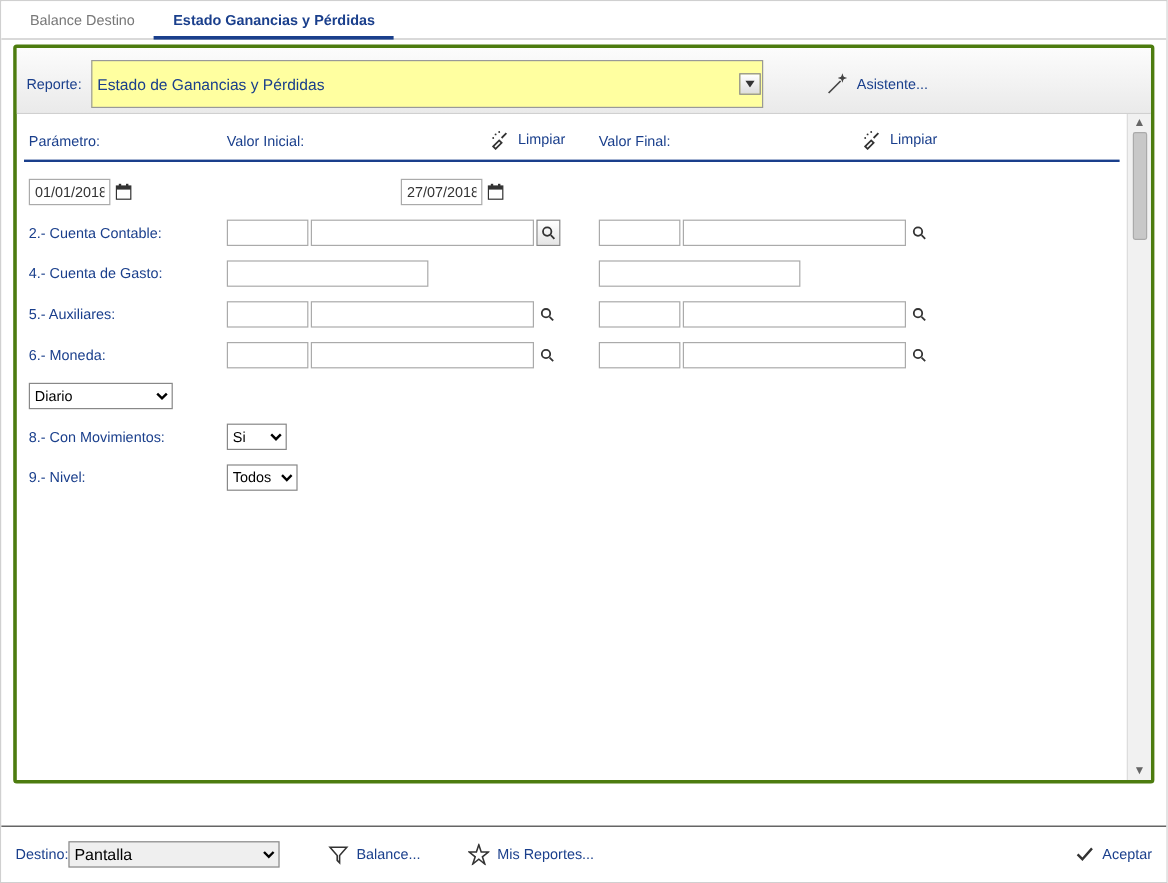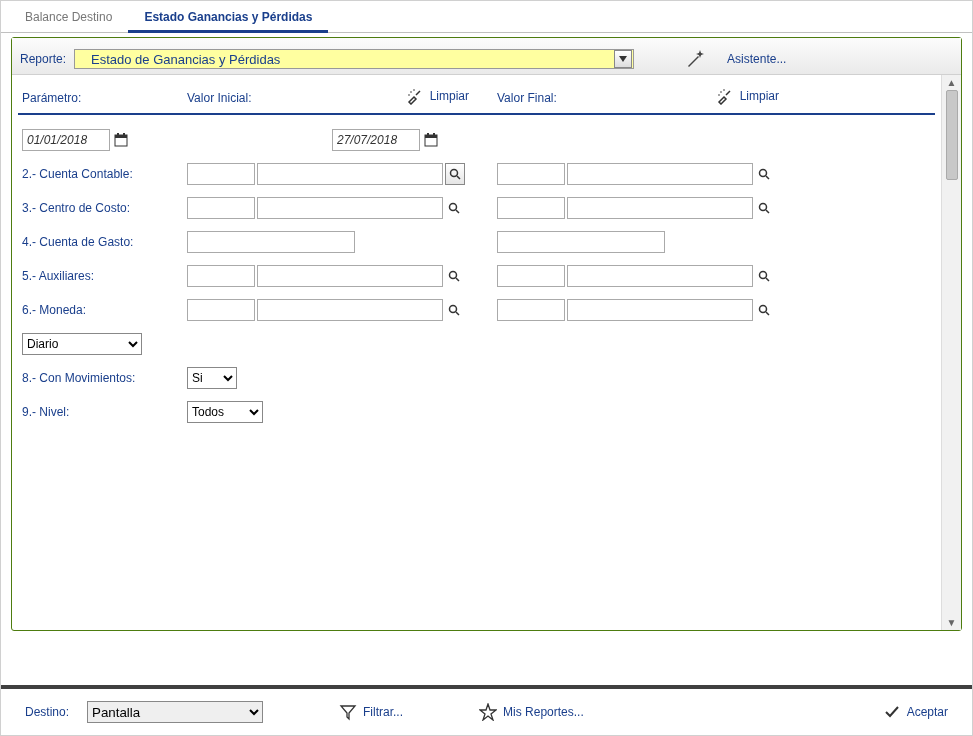--- a/index.html
+++ b/index.html
@@ -30,66 +30,66 @@
     top: 1px;
   }
   .top-tab.active {
     color: #1a3f8c;
     font-weight: bold;
     border-bottom: 3px solid #1a3f8c;
   }
 
   
   .content-wrap {
-    border: 1px solid #4d7c0f;
+    border: 3px solid #4d7c0f;
     margin: 4px 10px 0 10px;
     border-radius: 3px;
     background: #ffffff;
   }
 
   .reporte-row {
     display: flex;
     align-items: center;
     padding: 10px 8px 4px 8px;
     background: linear-gradient(#fcfcfc, #eaeaea);
     border-bottom: 1px solid #d0d0d0;
   }
   .reporte-label {
     color: #1a3f8c;
     margin-right: 8px;
   }
   .reporte-select {
     flex: 0 0 560px;
-    height: 20px;
+    height: 40px;
     background: #ffffa0;
     border: 1px solid #999;
     display: flex;
     align-items: center;
     justify-content: space-between;
-    padding-left: 16px;
+    padding-left: 4px;
     color: #1a3f8c;
     font-size: 13px;
   }
   .reporte-select .dd-btn {
     width: 18px;
     height: 18px;
     border: 1px solid #888;
     background: linear-gradient(#fff,#ddd);
     display: flex;
     align-items: center;
     justify-content: center;
     margin-right: 1px;
   }
   .asistente {
     margin-left: 50px;
     display: flex;
     align-items: center;
     color: #1a3f8c;
     cursor: pointer;
-    gap: 21px;
+    gap: 6px;
   }
 
   
   .inner-tabs {
     display: flex;
     padding-left: 30px;
     border-bottom: 1px solid #c0c0c0;
     background: linear-gradient(#fafafa,#ececec);
   }
   .inner-tab {
@@ -181,21 +181,21 @@
   }
 
   input.txt {
     border: 1px solid #aaa;
     height: 22px;
     padding: 2px 4px;
     font-family: inherit;
     font-size: 12px;
     color: #333;
   }
-  input.txt.date { width: 88px; font-style: italic; }
+  input.txt.date { width: 68px; }
   input.txt.short { width: 68px; }
   input.txt.long { width: 186px; }
   input.txt.med { width: 168px; }
 
   .icon-btn {
     width: 18px;
     height: 18px;
     display: inline-flex;
     align-items: center;
     justify-content: center;
@@ -214,25 +214,25 @@
     height: 22px;
     font-family: inherit;
     font-size: 12px;
     background: #fff;
   }
 
   
   .bottom-bar {
     position: absolute;
     left: 0; right: 0; bottom: 0;
-    border-top: 4px solid #404040;
-    padding: 12px 24px;
-    display: flex;
-    align-items: center;
-    gap: 18px;
+    border-top: 1px solid #404040;
+    padding: 12px 12px;
+    display: flex;
+    align-items: center;
+    gap: 0;
     background: #fff;
   }
   .bottom-bar .label { color: #1a3f8c; }
   .bottom-bar select { width: 176px; height:22px; border:1px solid #888;}
   .bottom-link {
     display: flex;
     align-items: center;
     gap: 6px;
     color: #1a3f8c;
     cursor: pointer;
@@ -351,22 +351,33 @@
           <input class="txt long" style="">
           <span class="icon-btn">
             <svg width="12" height="12" viewBox="0 0 12 12">
                 <circle cx="5" cy="5" r="3.5" fill="none" stroke="#333" stroke-width="1.5"></circle>
                 <line x1="8" y1="8" x2="11" y2="11" stroke="#333" stroke-width="1.5"></line>
               </svg>
           </span>
         </div>
       </div>
 
-      <div class="param-row">
-        <div class="param-label">3.- Centro de Costo:</div>
+
+      <div class="param-row">
+        <div class="param-label">4.- Cuenta de Gasto:</div>
+        <div class="param-inicial">
+          <input class="txt med" style="">
+        </div>
+        <div class="param-final">
+          <input class="txt med" style="">
+        </div>
+      </div>
+
+      <div class="param-row">
+        <div class="param-label">5.- Auxiliares:</div>
         <div class="param-inicial">
           <input class="txt short" style="">
           <input class="txt long" style="">
           <span class="icon-btn">
             <svg width="12" height="12" viewBox="0 0 12 12">
                 <circle cx="5" cy="5" r="3.5" fill="none" stroke="#333" stroke-width="1.5"></circle>
                 <line x1="8" y1="8" x2="11" y2="11" stroke="#333" stroke-width="1.5"></line>
               </svg>
           </span>
         </div>
@@ -376,31 +387,21 @@
           <span class="icon-btn">
             <svg width="12" height="12" viewBox="0 0 12 12">
                 <circle cx="5" cy="5" r="3.5" fill="none" stroke="#333" stroke-width="1.5"></circle>
                 <line x1="8" y1="8" x2="11" y2="11" stroke="#333" stroke-width="1.5"></line>
               </svg>
           </span>
         </div>
       </div>
 
       <div class="param-row">
-        <div class="param-label">4.- Cuenta de Gasto:</div>
-        <div class="param-inicial">
-          <input class="txt med" style="">
-        </div>
-        <div class="param-final">
-          <input class="txt med" style="">
-        </div>
-      </div>
-
-      <div class="param-row">
-        <div class="param-label">5.- Auxiliares:</div>
+        <div class="param-label">6.- Moneda:</div>
         <div class="param-inicial">
           <input class="txt short" style="">
           <input class="txt long" style="">
           <span class="icon-btn">
             <svg width="12" height="12" viewBox="0 0 12 12">
                 <circle cx="5" cy="5" r="3.5" fill="none" stroke="#333" stroke-width="1.5"></circle>
                 <line x1="8" y1="8" x2="11" y2="11" stroke="#333" stroke-width="1.5"></line>
               </svg>
           </span>
         </div>
@@ -410,64 +411,40 @@
           <span class="icon-btn">
             <svg width="12" height="12" viewBox="0 0 12 12">
                 <circle cx="5" cy="5" r="3.5" fill="none" stroke="#333" stroke-width="1.5"></circle>
                 <line x1="8" y1="8" x2="11" y2="11" stroke="#333" stroke-width="1.5"></line>
               </svg>
           </span>
         </div>
       </div>
 
       <div class="param-row">
-        <div class="param-label">6.- Moneda:</div>
-        <div class="param-inicial">
-          <input class="txt short" style="">
-          <input class="txt long" style="">
-          <span class="icon-btn">
-            <svg width="12" height="12" viewBox="0 0 12 12">
-                <circle cx="5" cy="5" r="3.5" fill="none" stroke="#333" stroke-width="1.5"></circle>
-                <line x1="8" y1="8" x2="11" y2="11" stroke="#333" stroke-width="1.5"></line>
-              </svg>
-          </span>
-        </div>
-        <div class="param-final">
-          <input class="txt short" style="">
-          <input class="txt long" style="">
-          <span class="icon-btn">
-            <svg width="12" height="12" viewBox="0 0 12 12">
-                <circle cx="5" cy="5" r="3.5" fill="none" stroke="#333" stroke-width="1.5"></circle>
-                <line x1="8" y1="8" x2="11" y2="11" stroke="#333" stroke-width="1.5"></line>
-              </svg>
-          </span>
-        </div>
-      </div>
-
-      <div class="param-row">
         <div class="param-inicial">
           <select class="sel" style="width:120px">
             <option>Diario</option>
           </select>
         </div>
       </div>
 
       <div class="param-row">
         <div class="param-label">8.- Con Movimientos:</div>
         <div class="param-inicial">
           <select class="sel" style="width:50px">
             <option>Si</option>
           </select>
         </div>
       </div>
 
       <div class="param-row">
         <div class="param-label">9.- Nivel:</div>
         <div class="param-inicial">
-          <select class="sel" style="width:76px">
+          <select class="sel" style="width:59px">
             <option>Todos</option>
           </select>
         </div>
       </div>
 
     </div>
 
     <div class="scrollbar-fake">
       <span class="arrow">▲</span>
       <div class="track">
@@ -487,21 +464,21 @@
   </select>
 
   <div style="width:40px"></div>
 
   <div class="bottom-link">
     <span>
       <svg width="18" height="18" viewBox="0 0 18 18">
           <path d="M2 3 L16 3 L10 10 L10 16 L8 14 L8 10 Z" fill="none" stroke="#333" stroke-width="1.3"></path>
         </svg>
     </span>
-    <span>Filtrar...</span>
+    <span>Balance...</span>
   </div>
 
   <div style="width:40px"></div>
 
   <div class="bottom-link">
     <span>
       <svg width="18" height="18" viewBox="0 0 18 18">
           <path d="M9 1 L11 7 L17 7 L12 11 L14 17 L9 13 L4 17 L6 11 L1 7 L7 7 Z" fill="none" stroke="#333" stroke-width="1.3"></path>
         </svg>
     </span>

